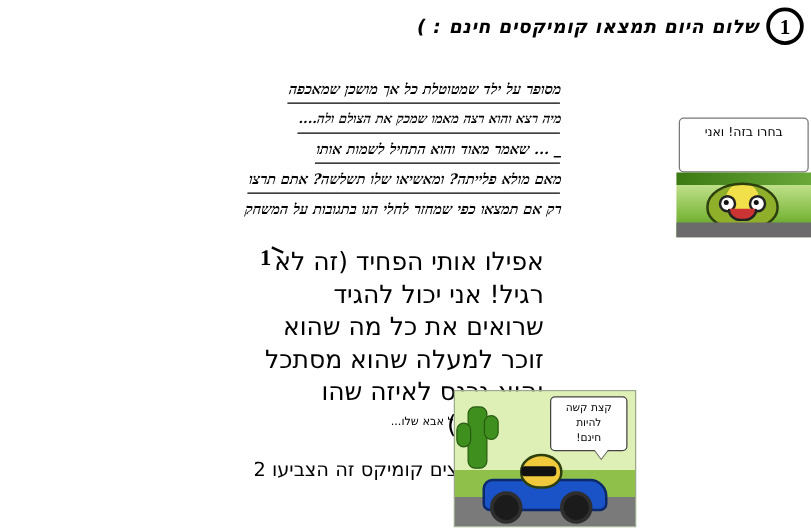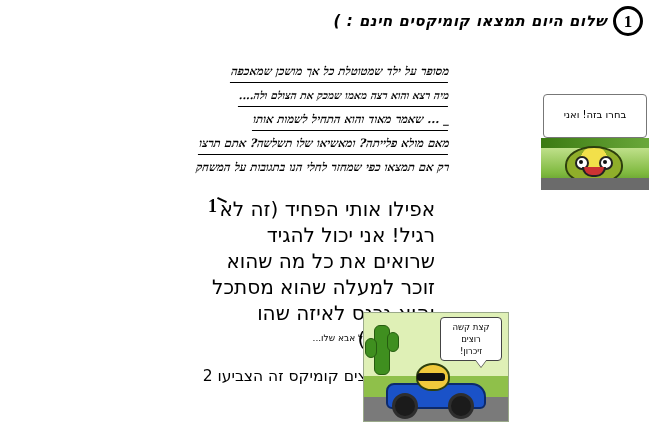--- a/index.html
+++ b/index.html
@@ -165,21 +165,21 @@
     width: 104px;
     height: 44px;
     background: #fff;
     border: 1px solid #777;
     border-radius: 4px;
     direction: rtl;
     text-align: center;
     font-family: "DejaVu Sans", sans-serif;
     font-size: 10px;
     line-height: 15px;
-    padding-top: 12px;
+    padding-top: 4px;
     box-sizing: border-box;
     color: #000;
   }
   .panel-top .bubble .l2 { color: #1a1ad6; }
   .panel-top .stripe {
     position: absolute;
     top: 46px;
     right: 0;
     width: 108px;
     height: 10px;
@@ -391,22 +391,22 @@
     <span>1</span>
   </div>
   <div class="para-main">אפילו אותי הפחיד (זה לא רגיל! אני יכול להגיד שרואים את כל מה שהוא זוכר למעלה שהוא מסתכל והוא נכנס לאיזה שהו זיכרון....)</div>
 
   <div class="caption">מסופר על ילד שלקח את המכונית של אבא שלו...</div>
 
   <div class="bottom-q">אם אתם רוצים קומיקס זה הצביעו 2</div>
 
   <div class="panel-bottom">
     <div class="bubble2">
-      <div>קצת קשה רוצים</div>
-      <div>זיכרון!</div>
+      <div>קצת קשה להיות</div>
+      <div>חינם!</div>
     </div>
     <div class="cactus"></div>
     <div class="car">
       <div class="body"></div>
       <div class="head"></div>
       <div class="shades"></div>
       <div class="wheel l"></div>
       <div class="wheel r"></div>
     </div>
   </div>

